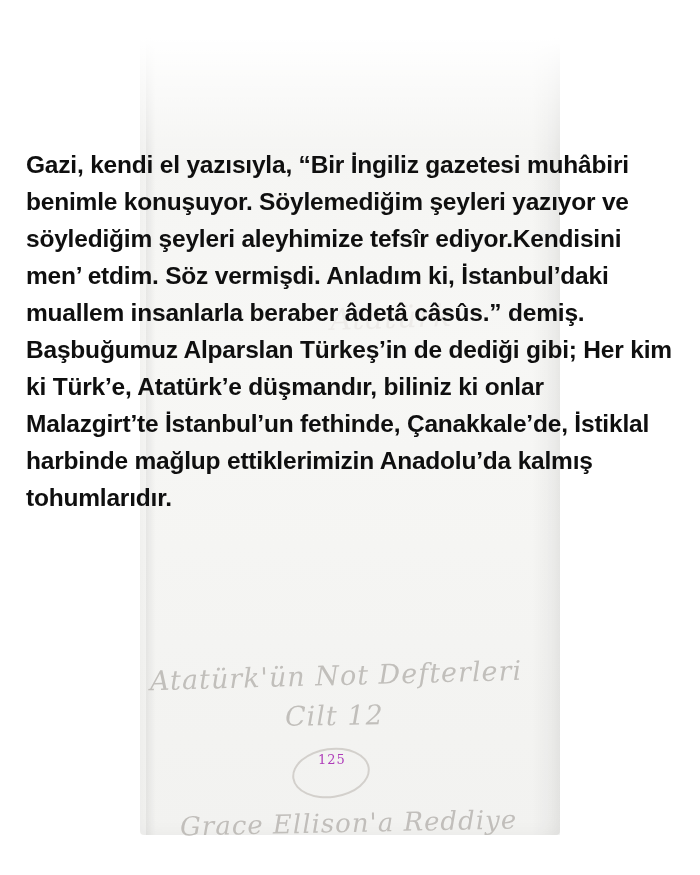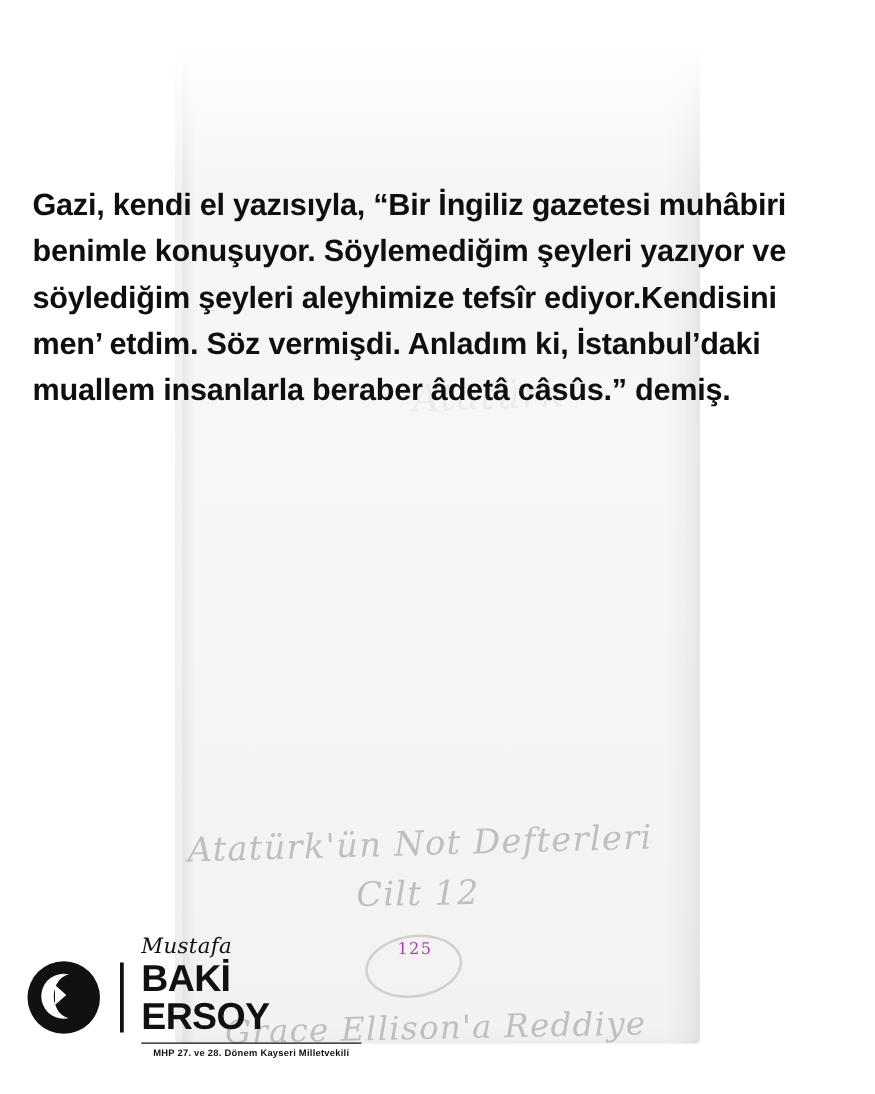--- a/index.html
+++ b/index.html
@@ -222,35 +222,23 @@
 
 <div class="page">
 
   <div class="bg-scan"></div>
   <div class="scan-fade-top"></div>
 
   <div class="handwriting hw-ghost-mid">Atatürk</div>
 
   <div class="body-text">
     <p>Gazi, kendi el yazısıyla, “Bir İngiliz gazetesi muhâbiri benimle konuşuyor. Söylemediğim şeyleri yazıyor ve söylediğim şeyleri aleyhimize tefsîr ediyor.Kendisini men’ etdim. Söz vermişdi. Anladım ki, İstanbul’daki muallem insanlarla beraber âdetâ câsûs.” demiş.</p>
+    <p>Başbuğumuz Alparslan Türkeş’in de dediği gibi; Her kim ki Türk’e, Atatürk’e düşmandır, biliniz ki onlar Malazgirt’te İstanbul’un fethinde, Çanakkale’de, İstiklal harbinde mağlup ettiklerimizin Anadolu’da kalmış tohumlarıdır.</p>
   </div>
 
   <div class="handwriting hw-line1">Atatürk'ün Not Defterleri</div>
   <div class="handwriting hw-line2">Cilt 12</div>
   <div class="hw-oval"></div>
   <div class="handwriting hw-pagenum">125</div>
   <div class="handwriting hw-line3">Grace Ellison'a Reddiye</div>
 
-  <div class="footer">
-    <div class="mhp-mark">
-      <div class="crescent"></div>
-      <div class="crescent-cut"></div>
-      <div class="wolfhead"></div>
-    </div>
-    <div class="divider"></div>
-    <div class="name-block">
-      <div class="name-first">Mustafa</div>
-      <div class="name-last">BAKİ ERSOY</div>
-      <div class="name-title">MHP 27. ve 28. Dönem Kayseri Milletvekili</div>
-    </div>
-  </div>
 
 </div>
 
 </body></html>

